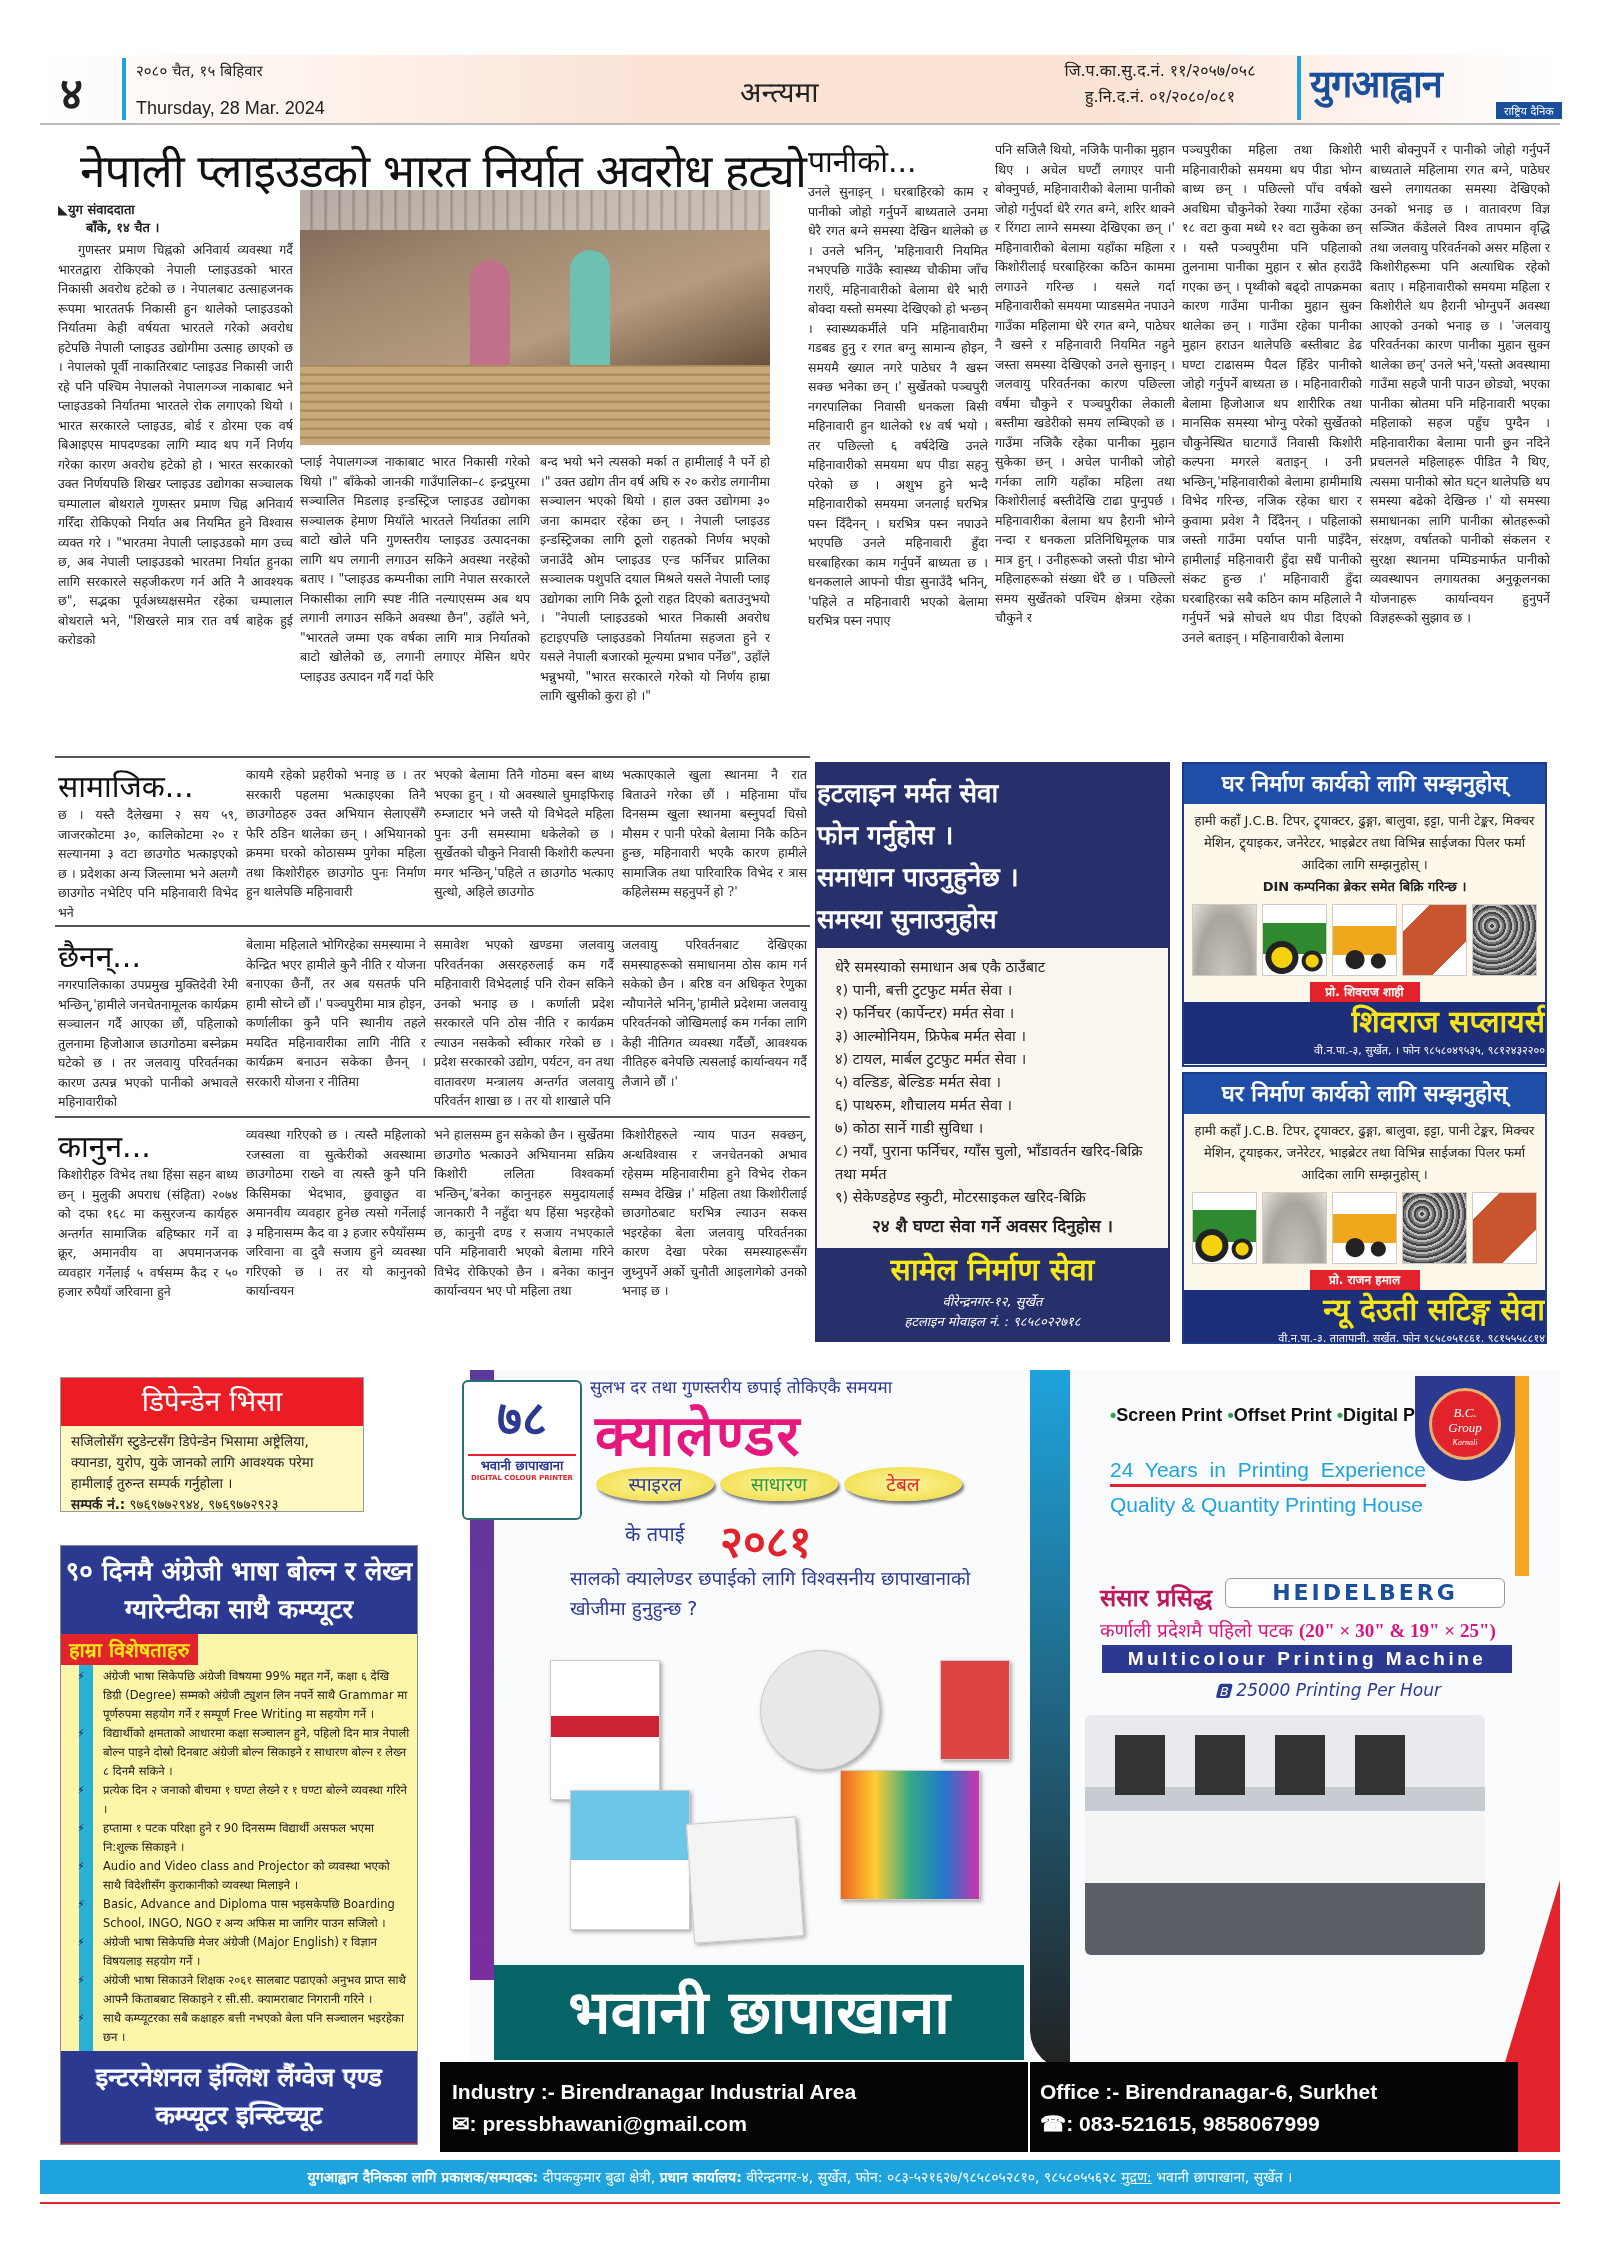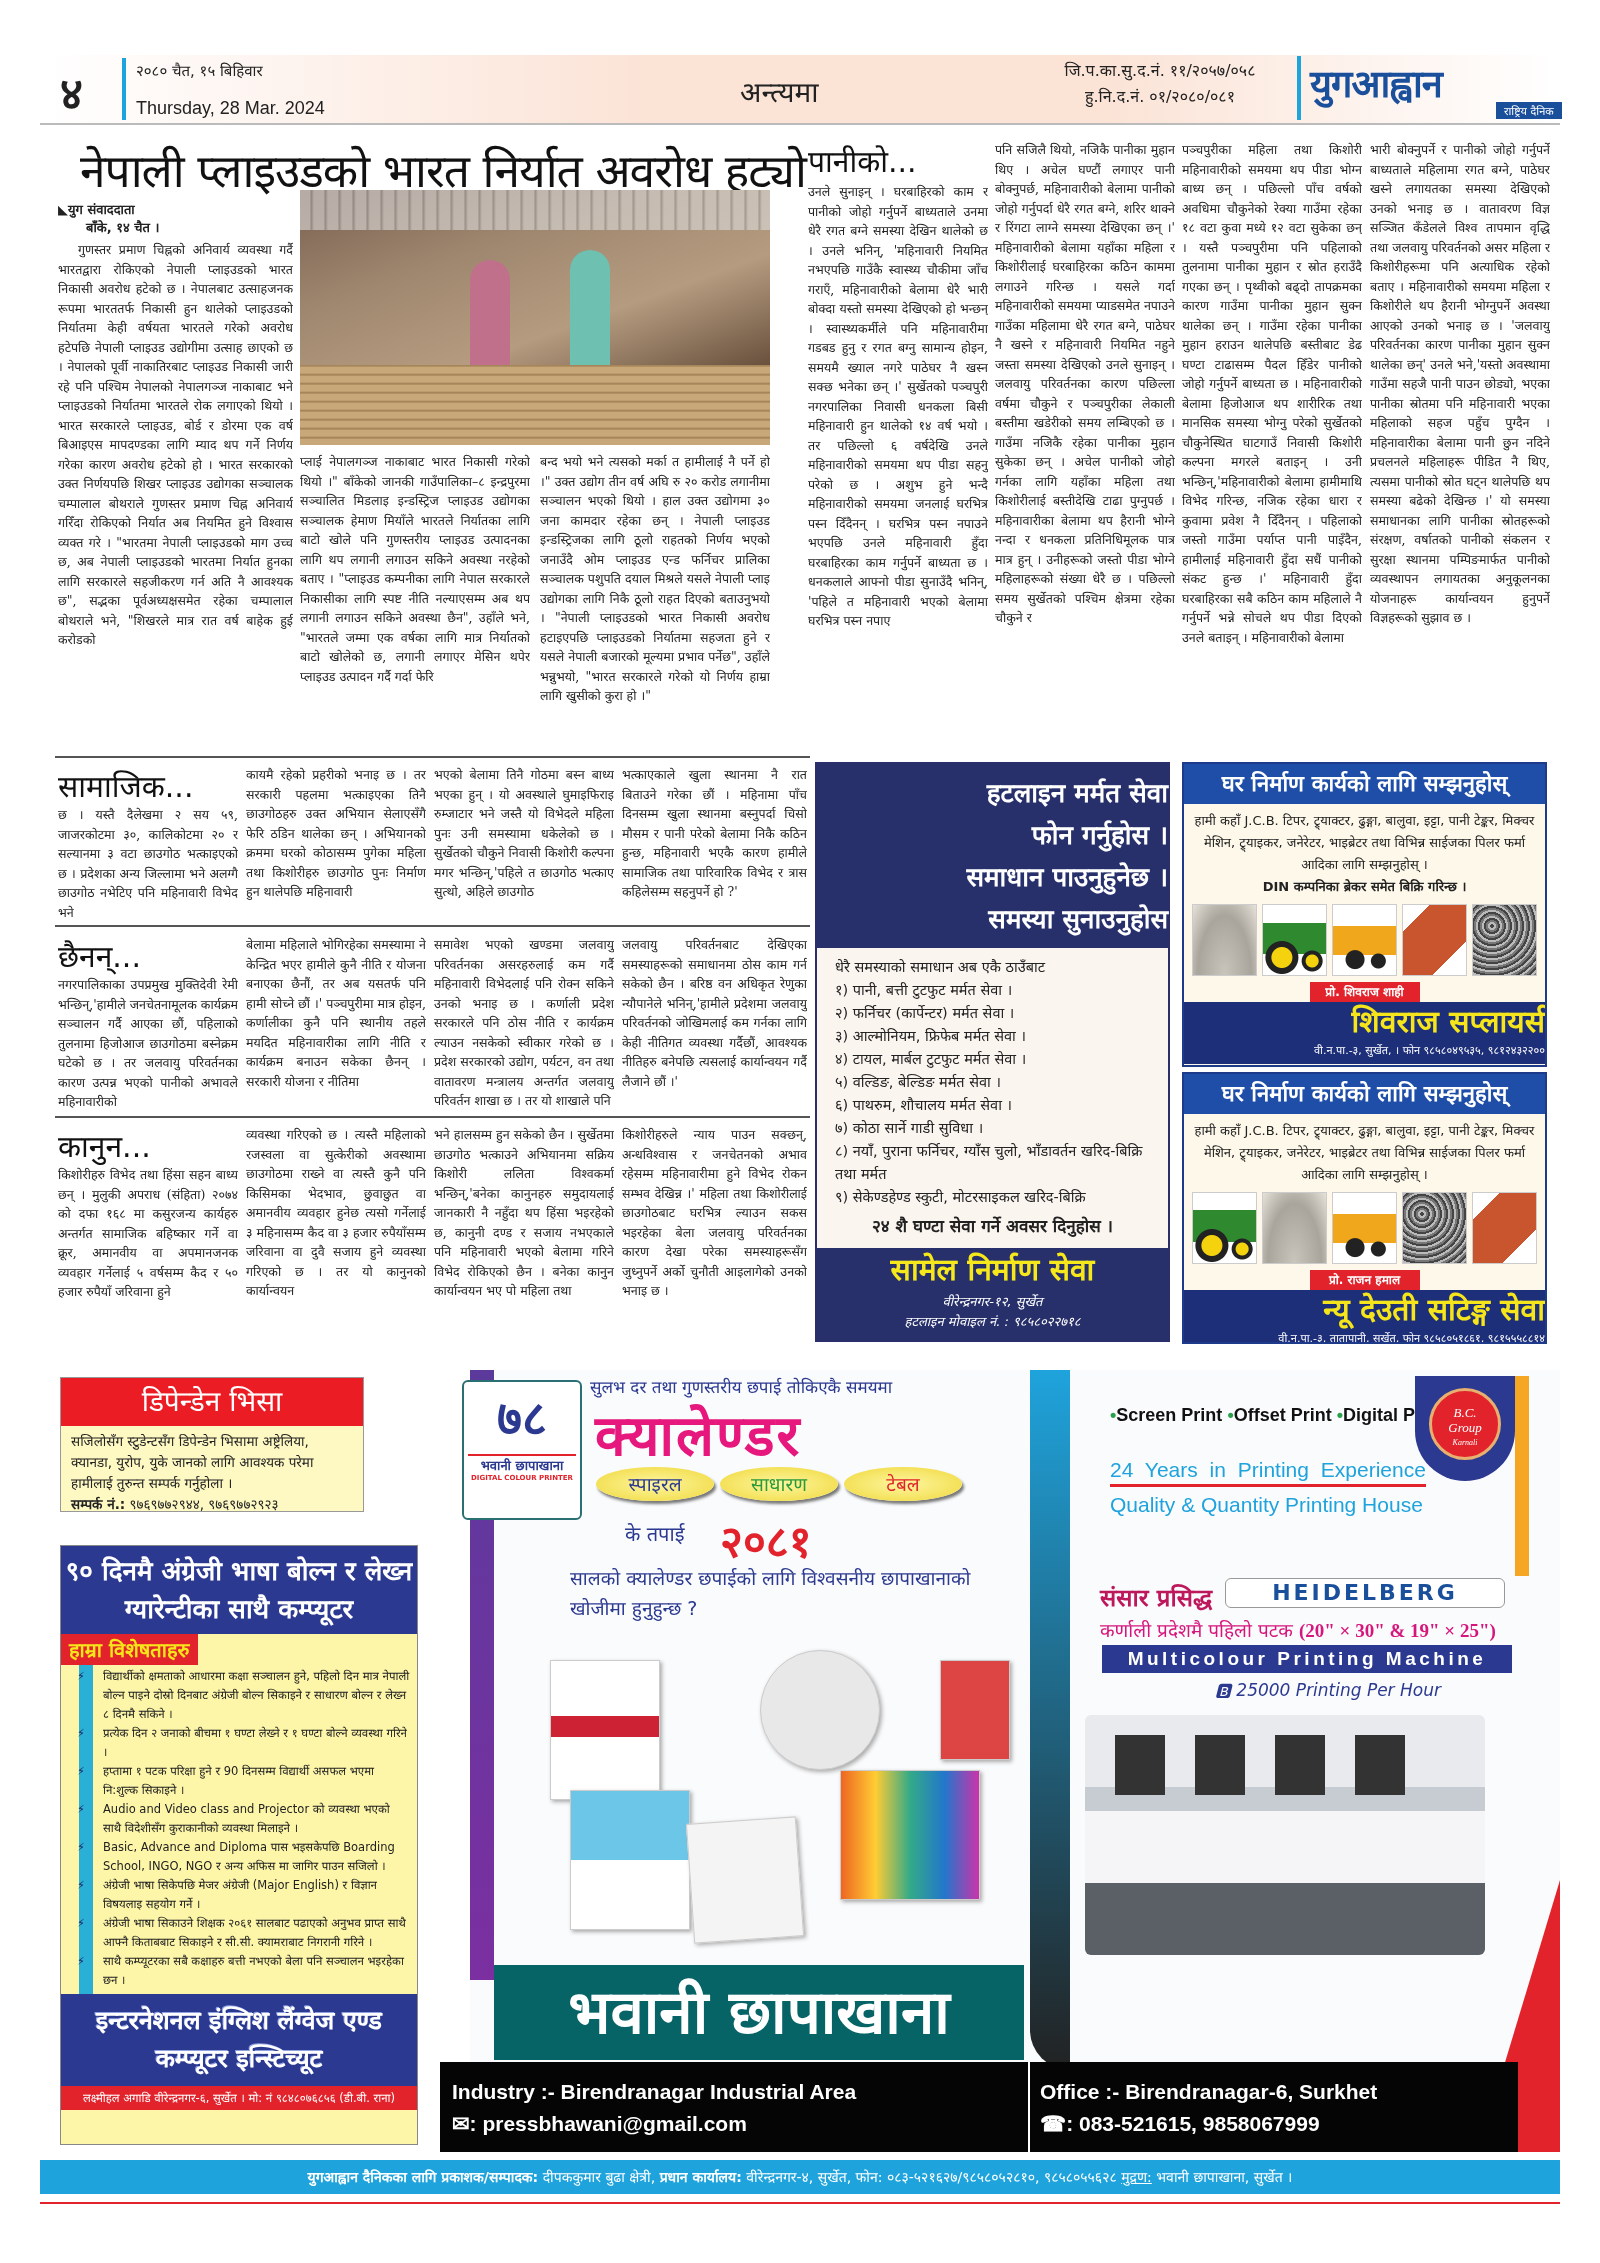--- a/index.html
+++ b/index.html
@@ -22,21 +22,21 @@
   .byline { font-weight: bold; font-size: 13px; font-family: "DejaVu Sans", sans-serif; }
   .photo { left: 300px; top: 190px; width: 470px; height: 255px; background: linear-gradient(160deg,#7a6050 0%,#a08870 30%,#b59c80 55%,#6d5440 80%,#3a2a20 100%); overflow: hidden; }
   .photo .p1 { position:absolute; left:170px; top:70px; width:40px; height:110px; background:#c0708a; border-radius: 20px 20px 4px 4px; }
   .photo .p2 { position:absolute; left:270px; top:60px; width:40px; height:120px; background:#6ec0b0; border-radius: 20px 20px 4px 4px; }
   .photo .stack { position:absolute; left:0; bottom:0; width:470px; height:80px; background: repeating-linear-gradient(0deg,#c8a878 0px,#c8a878 6px,#9a7a50 7px,#c8a878 9px); }
   .photo .roof { position:absolute; left:0; top:0; width:470px; height:40px; background: repeating-linear-gradient(90deg,#ddd 0,#ddd 10px,#999 11px,#ddd 14px); opacity:.6; }
   .rule { height: 2px; background: #555; }
   .sechead { font-size: 30px; font-family: "DejaVu Sans", sans-serif; color: #111; }
   
   .ad-hotline { left: 815px; top: 762px; width: 355px; height: 580px; border: 2px solid #2a2f6b; background: #fbf5f0; }
-  .ad-hotline .top { background: #27306b; color: #fff; text-align: right; font-family: "DejaVu Sans", sans-serif; font-weight: bold; font-size: 26px; line-height: 42px; padding: 8px 0; }
+  .ad-hotline .top { background: #27306b; color: #fff; text-align: left; font-family: "DejaVu Sans", sans-serif; font-weight: bold; font-size: 26px; line-height: 42px; padding: 8px 0; }
   .ad-hotline .body { padding: 8px 18px; font-size: 14.5px; line-height: 23px; font-family: "DejaVu Sans", sans-serif; color: #222; }
   .ad-hotline .cta { text-align: center; font-weight: bold; font-size: 17px; margin-top: 6px; }
   .ad-hotline .bottom { position: absolute; left: 0; bottom: 0; width: 100%; height: 92px; background: #27306b; text-align: center; color: #fff; font-family: "DejaVu Sans", sans-serif; }
   .ad-hotline .bottom .nm { color: #f7e81b; font-size: 30px; font-weight: bold; line-height: 44px; }
   .ad-hotline .bottom .ln { font-size: 13px; line-height: 20px; font-style: italic; }
   .ad-supp { left: 1182px; width: 365px; border: 2px solid #1e3a8a; background: #fdf8ea; overflow: hidden; }
   .ad-supp .top { background: #1f4ea8; color: #fff; text-align: center; font-size: 22px; font-weight: bold; font-family: "DejaVu Sans", sans-serif; line-height: 40px; }
   .ad-supp .desc { text-align: center; font-size: 13px; line-height: 22px; padding: 6px 8px; font-family: "DejaVu Sans", sans-serif; }
   .ad-supp .imgs { display: flex; gap: 5px; padding: 0 8px; height: 72px; }
   .ad-supp .imgs div { flex: 1; border: 1px solid #ccc; }
@@ -234,20 +234,21 @@
   <div class="body">
     <div>सजिलोसँग स्टुडेन्टसँग डिपेन्डेन भिसामा अष्ट्रेलिया, क्यानडा, युरोप, युके जानको लागि आवश्यक परेमा हामीलाई तुरुन्त सम्पर्क गर्नुहोला ।</div>
     <div><b>सम्पर्क नं.:</b> <span>९७६९७७२९४४, ९७६९७७२९२३</span></div>
   </div>
 </div>
 
 <div class="abs ad-eng">
   <div class="top">९० दिनमै अंग्रेजी भाषा बोल्न र लेख्न ग्यारेन्टीका साथै कम्प्यूटर</div>
   <div class="feat">हाम्रा विशेषताहरु</div>
   <ul>
+    <li>अंग्रेजी भाषा सिकेपछि अंग्रेजी विषयमा 99% मद्दत गर्ने, कक्षा ६ देखि डिग्री (Degree) सम्मको अंग्रेजी ट्युशन लिन नपर्ने साथै Grammar मा पूर्णरुपमा सहयोग गर्ने र सम्पूर्ण Free Writing मा सहयोग गर्ने ।</li>
     <li>विद्यार्थीको क्षमताको आधारमा कक्षा सञ्चालन हुने, पहिलो दिन मात्र नेपाली बोल्न पाइने दोस्रो दिनबाट अंग्रेजी बोल्न सिकाइने र साधारण बोल्न र लेख्न ८ दिनमै सकिने ।</li>
     <li>प्रत्येक दिन २ जनाको बीचमा १ घण्टा लेख्ने र १ घण्टा बोल्ने व्यवस्था गरिने ।</li>
     <li>हप्तामा १ पटक परिक्षा हुने र 90 दिनसम्म विद्यार्थी असफल भएमा नि:शुल्क सिकाइने ।</li>
     <li>Audio and Video class and Projector को व्यवस्था भएको साथै विदेशीसँग कुराकानीको व्यवस्था मिलाइने ।</li>
     <li>Basic, Advance and Diploma पास भइसकेपछि Boarding School, INGO, NGO र अन्य अफिस मा जागिर पाउन सजिलो ।</li>
     <li>अंग्रेजी भाषा सिकेपछि मेजर अंग्रेजी (Major English) र विज्ञान विषयलाइ सहयोग गर्ने ।</li>
     <li>अंग्रेजी भाषा सिकाउने शिक्षक २०६१ सालबाट पढाएको अनुभव प्राप्त साथै आफ्नै किताबबाट सिकाइने र सी.सी. क्यामराबाट निगरानी गरिने ।</li>
     <li>साथै कम्प्यूटरका सबै कक्षाहरु बत्ती नभएको बेला पनि सञ्चालन भइरहेका छन ।</li>
   </ul>
   <div class="nm">इन्टरनेशनल इंग्लिश लैंग्वेज एण्ड कम्प्यूटर इन्स्टिच्यूट</div>

